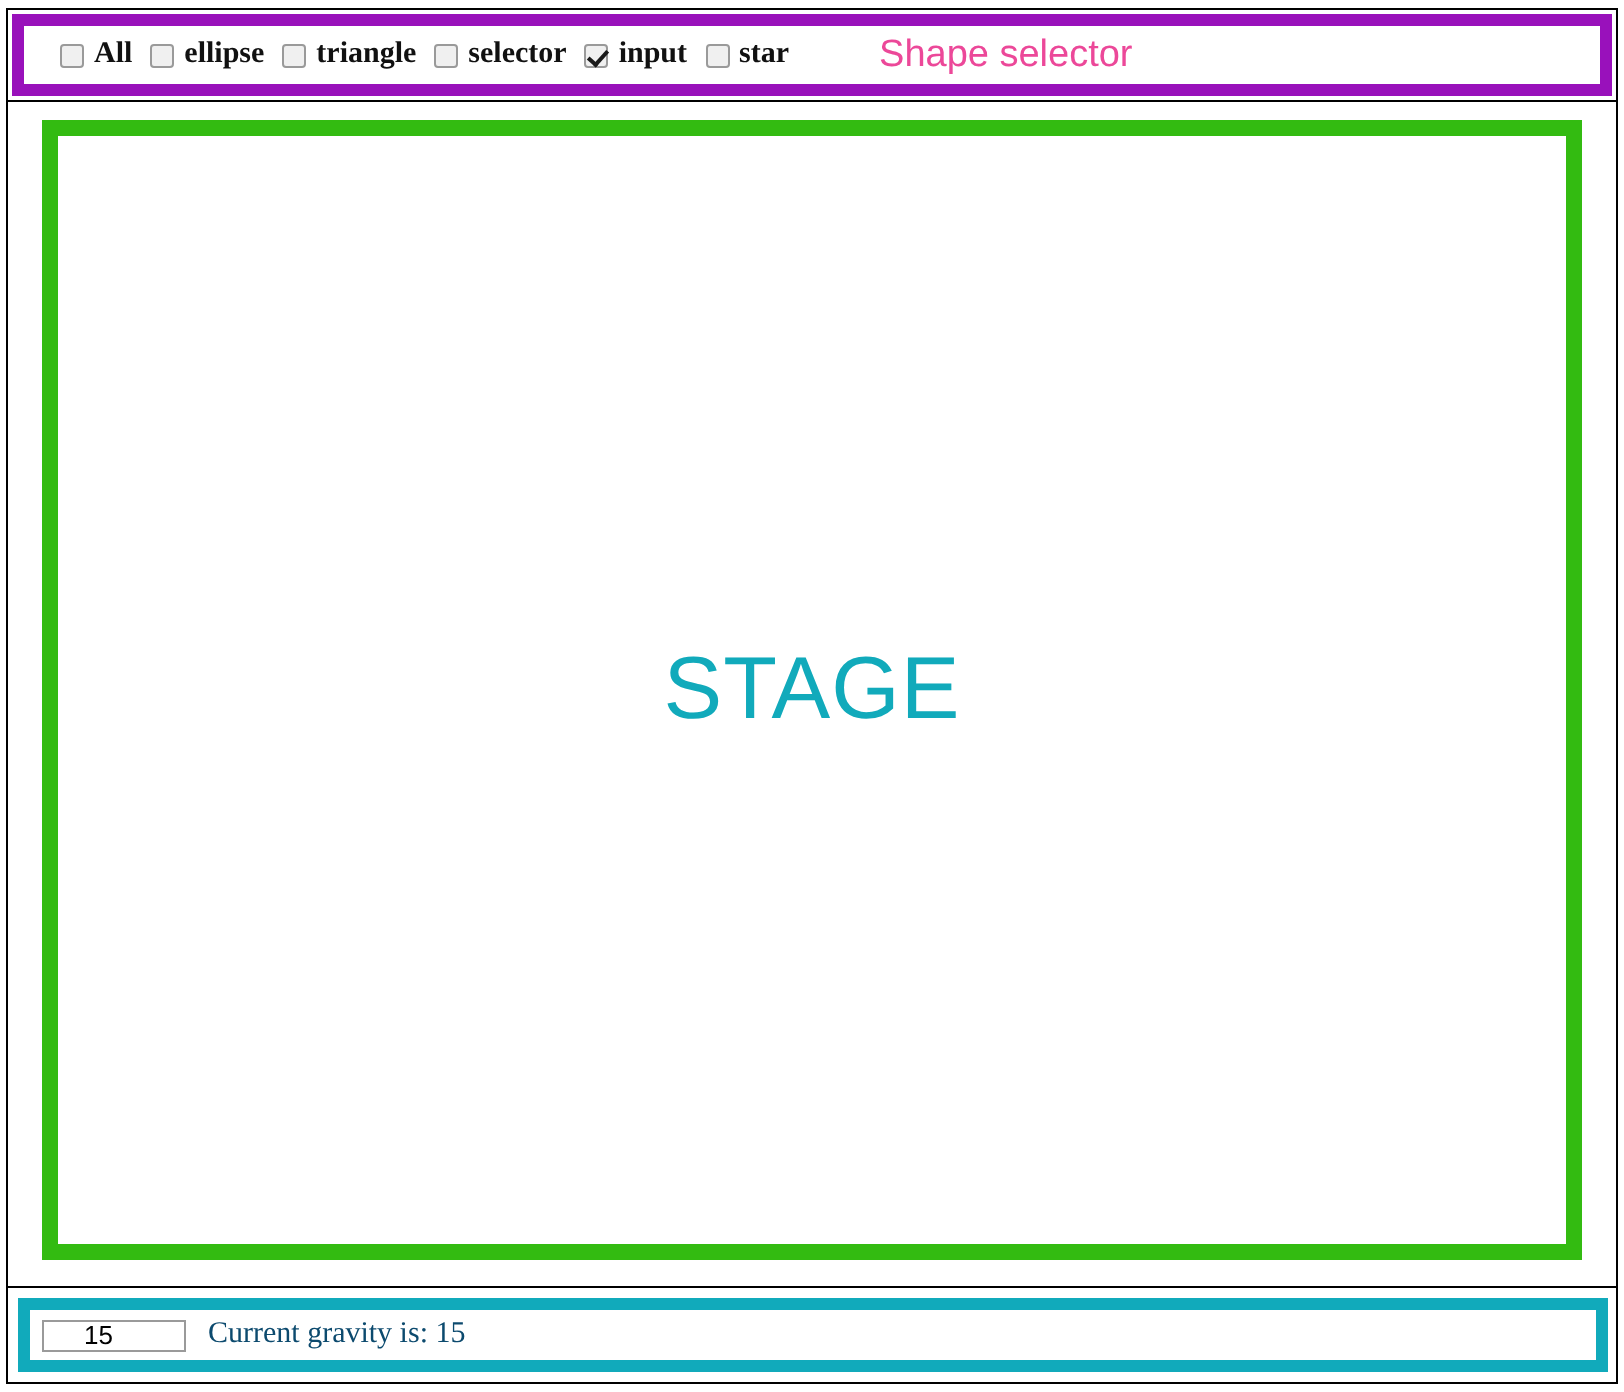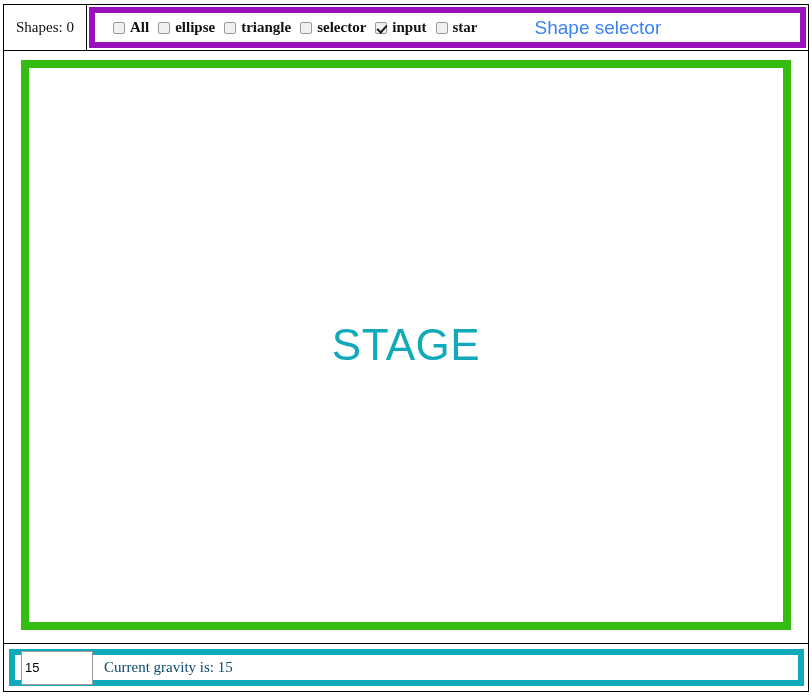--- a/index.html
+++ b/index.html
@@ -103,22 +103,22 @@
   }
   .cb-label {
     font-family: "Liberation Serif", "DejaVu Serif", serif;
     font-size: 15px;
     color: #111111;
   }
 
   .selector-caption {
     font-family: "Liberation Sans", "DejaVu Sans", sans-serif;
     font-size: 19px;
-    color: #3b82f6;
-    margin-left: 48px;
+    color: #ec4899;
+    margin-left: 36px;
     white-space: nowrap;
   }
 
   
   .stage-outer {
     position: absolute;
     left: 3px;
     top: 51px;
     width: 806px;
     height: 592px;
@@ -171,28 +171,28 @@
     margin: 5px 4px 5px 5px;
     border: 6px solid #11aabb;
     background: #ffffff;
     display: flex;
     align-items: center;
     padding-left: 6px;
   }
 
   .gravity-input {
     width: 72px;
-    height: 34px;
+    height: 16px;
     box-sizing: border-box;
     border: 1px solid #9a9a9a;
     background: #ffffff;
     font-family: "Liberation Sans", "DejaVu Sans", sans-serif;
     font-size: 13px;
     color: #000000;
-    padding: 0 3px;
+    padding: 0 20px;
     outline: none;
   }
 
   .gravity-readout {
     font-family: "Liberation Serif", "DejaVu Serif", serif;
     font-size: 15px;
     color: #0c4a6e;
     margin-left: 11px;
     white-space: nowrap;
   }
@@ -205,23 +205,20 @@
     white-space: nowrap;
   }
 </style>
 </head>
 <body>
 
 <div class="app">
 
   <div class="top-bar">
 
-    <div class="shapes-counter-cell">
-      <span class="shapes-counter-text">Shapes: 0</span>
-    </div>
 
     <div class="shape-selector-panel">
       <div class="checkbox-group">
 
         <label class="cb-item">
           <span class="cb-box"></span>
           <span class="cb-label">All</span>
         </label>
 
         <label class="cb-item">

